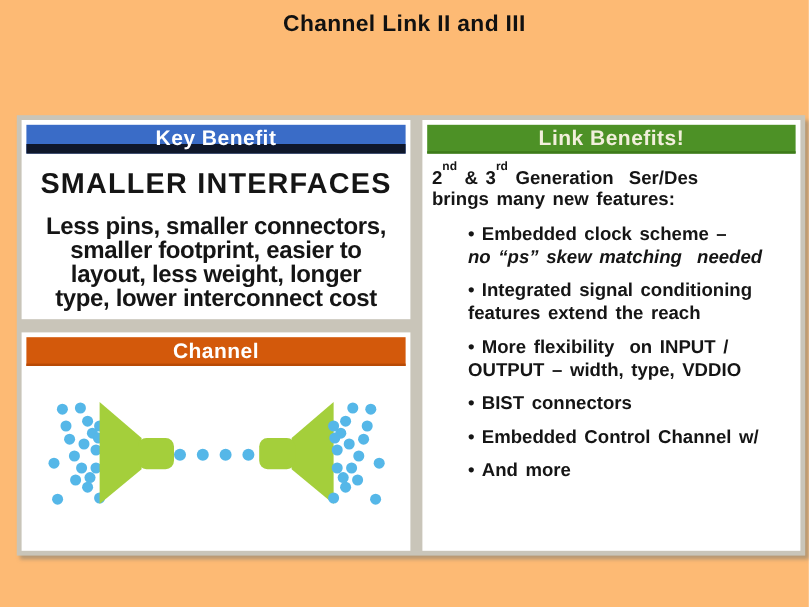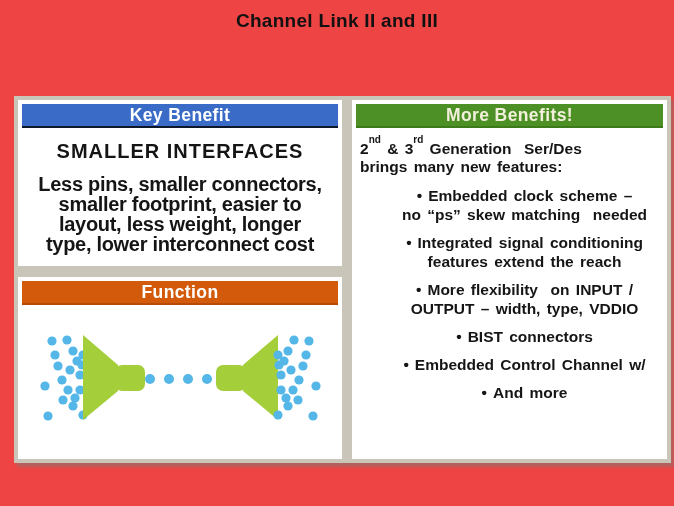--- a/index.html
+++ b/index.html
@@ -4,21 +4,21 @@
 <style>
   * { margin: 0; padding: 0; box-sizing: border-box; }
   html, body { background: #ffffff; }
   body {
     width: 674px; height: 506px;
     font-family: "Liberation Sans", sans-serif;
     color: var(--body-text, #151515);
     position: relative;
     overflow: hidden;
   }
-  .slide { position: absolute; inset: 0; background: #ef4444; }
+  .slide { position: absolute; inset: 0; background: #fdba74; }
 
   .slide-title {
     margin-top: 10px;
     text-align: center;
     font-size: 19px;
     font-weight: bold;
     letter-spacing: 0.3px;
     color: #111111;
   }
 
@@ -43,30 +43,30 @@
 
   .bar {
     height: 24px;
     line-height: 23px;
     text-align: center;
     font-size: 17.5px;
     font-weight: bold;
     color: var(--header-text, #ffffff);
     letter-spacing: 0.4px;
   }
-  .bar-blue   { background: var(--header-blue, #3a6cc7); border-bottom: 2px solid #0f172a; }
+  .bar-blue   { background: var(--header-blue, #3a6cc7); border-bottom: 8px solid #0f172a; }
   .bar-green  { background: var(--header-green, #4d9126); border-bottom: 2px solid #3d7a1a;
                 color: var(--green-header-text, #f2efdb); }
   .bar-orange { background: var(--header-orange, #d3590b); border-bottom: 2px solid #b84a05; }
 
   
   .kb-body { text-align: center; }
   .kb-heading {
     margin-top: 12px;
-    font-size: 20px;
+    font-size: 24px;
     font-weight: bold;
     letter-spacing: 1px;
   }
   .kb-text { margin-top: 11px; }
   .kb-text .pline {
     display: block;
     font-size: 20px;
     font-weight: bold;
     line-height: 20px;
     letter-spacing: -0.3px;
@@ -84,25 +84,25 @@
   .intro { margin-top: 8px; }
   .intro .iline {
     display: block;
     font-size: 15.5px;
     line-height: 18px;
     word-spacing: 2px;
   }
   .intro span, .intro sup { white-space: pre-wrap; }
   .intro sup { font-size: 10px; position: relative; top: -5px; margin-top: 41px; }
 
-  .bullets { margin-top: 10px; padding-left: 30px; text-align: center; }
+  .bullets { margin-top: 10px; padding-left: 30px; }
   .bullet { margin-bottom: 9px; font-size: 15.5px; line-height: 19px; word-spacing: 2px; }
   .bullet .l1, .bullet .l2 { display: block; white-space: pre-wrap; }
   .bchar { margin-right: 6px; }
-  .l2.italic { }
+  .l2.italic { font-style: italic; }
 </style>
 </head>
 <body>
 
 <div class="slide">
 
   <div class="slide-title">Channel Link II and III</div>
 
   <div class="frame">
 
@@ -115,21 +115,21 @@
           <div class="kb-text">
             <span class="pline">Less pins, smaller connectors,</span>
             <span class="pline">smaller footprint, easier to</span>
             <span class="pline">layout, less weight, longer</span>
             <span class="pline">type, lower interconnect cost</span>
           </div>
         </div>
       </div>
 
       <div class="box box-function">
-        <div class="bar bar-orange">Function</div>
+        <div class="bar bar-orange">Channel</div>
         <div class="diagram">
           <svg viewBox="0 0 316 148" preserveAspectRatio="xMidYMid meet">
 
             <g>
               <circle class="dot" cx="30" cy="35" r="4.6"></circle>
                 <circle class="dot" cx="45" cy="34" r="4.6"></circle>
               <circle class="dot" cx="33" cy="49" r="4.6"></circle>
                 <circle class="dot" cx="51" cy="45" r="4.6"></circle>
               <circle class="dot" cx="55" cy="55" r="4.6"></circle>
                 <circle class="dot" cx="48" cy="64" r="4.6"></circle>
@@ -187,21 +187,21 @@
               <circle class="dot" cx="281" cy="60" r="4.6"></circle>
             </g>
           </svg>
         </div>
       </div>
 
     </div>
 
     <div class="col-right">
       <div class="box box-benefits">
-        <div class="bar bar-green">More Benefits!</div>
+        <div class="bar bar-green">Link Benefits!</div>
         <div class="benefits-body">
 
           <div class="intro">
             <span class="iline"><span>2</span><sup>nd</sup><span> &amp; 3</span><sup>rd</sup><span> Generation  Ser/Des</span></span>
             <span class="iline">brings many new features:</span>
           </div>
 
           <div class="bullets">
 
             <div class="bullet">

